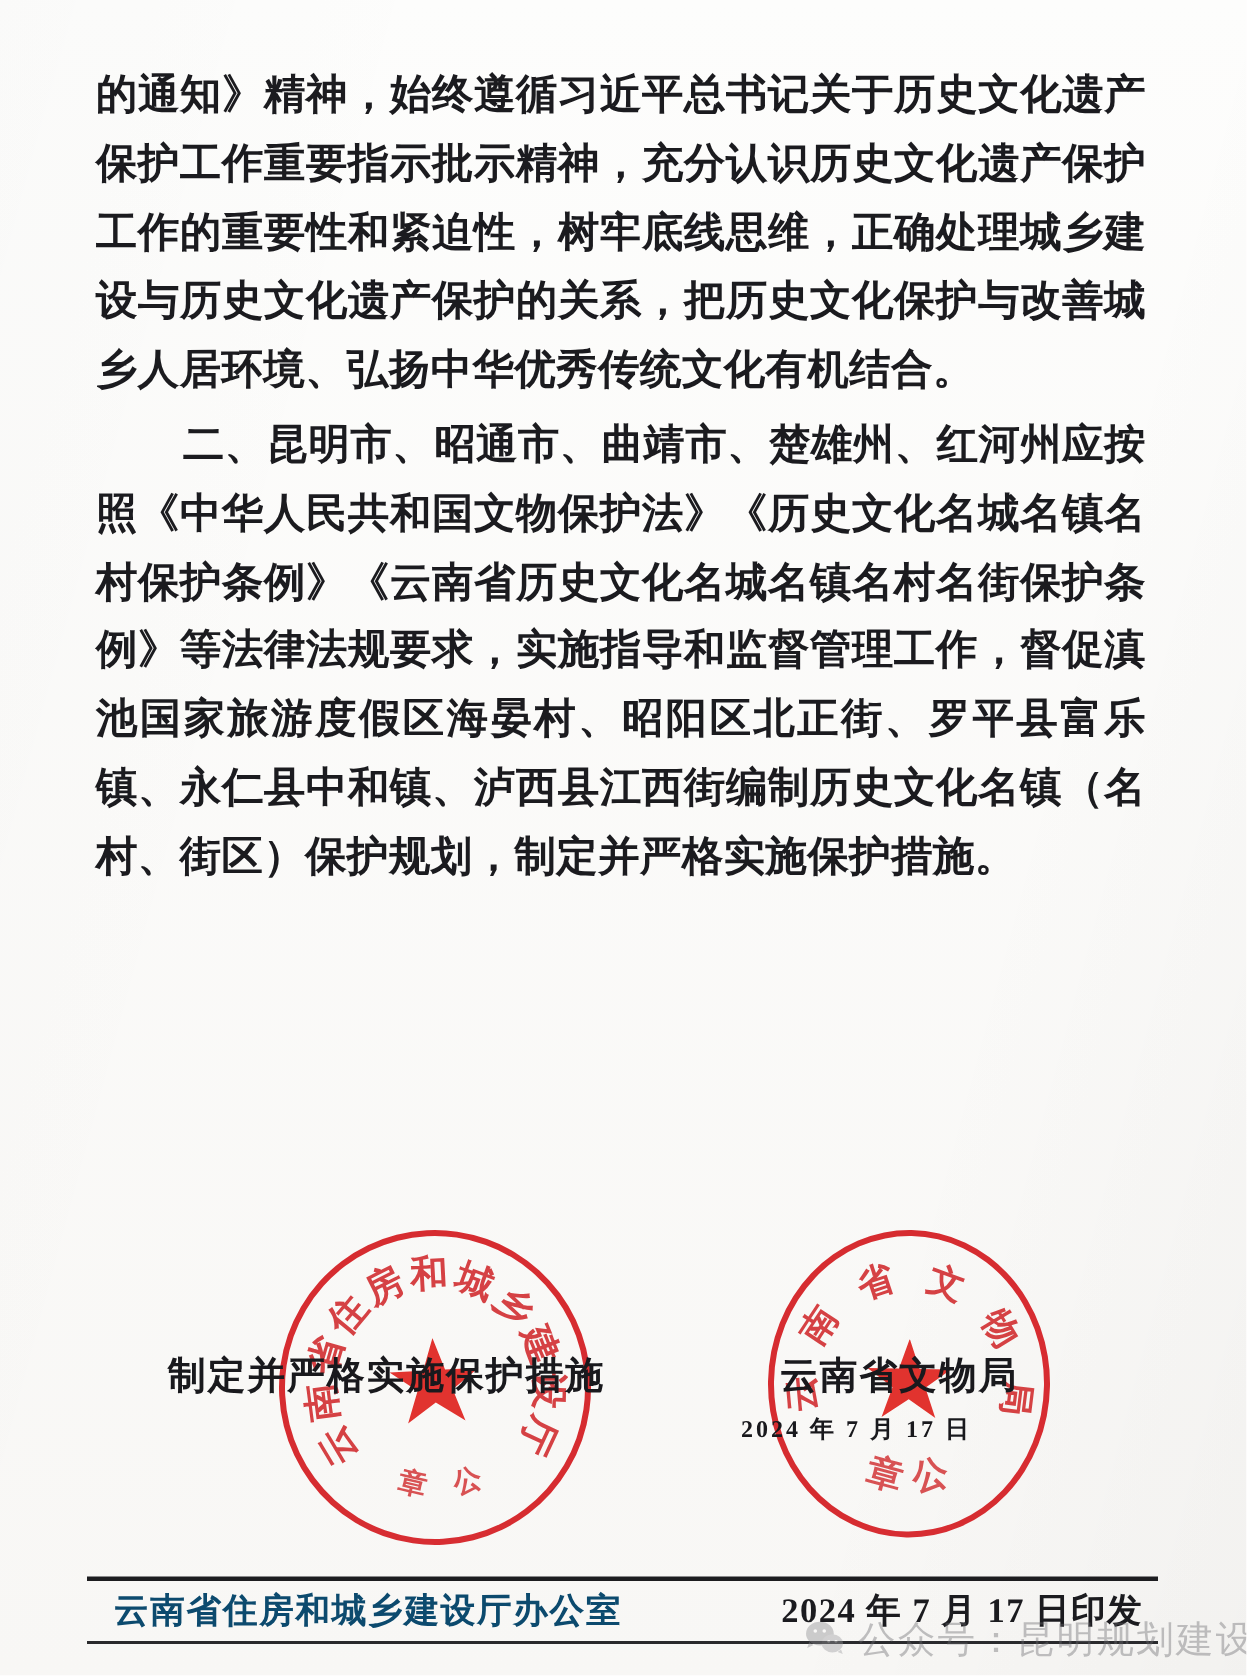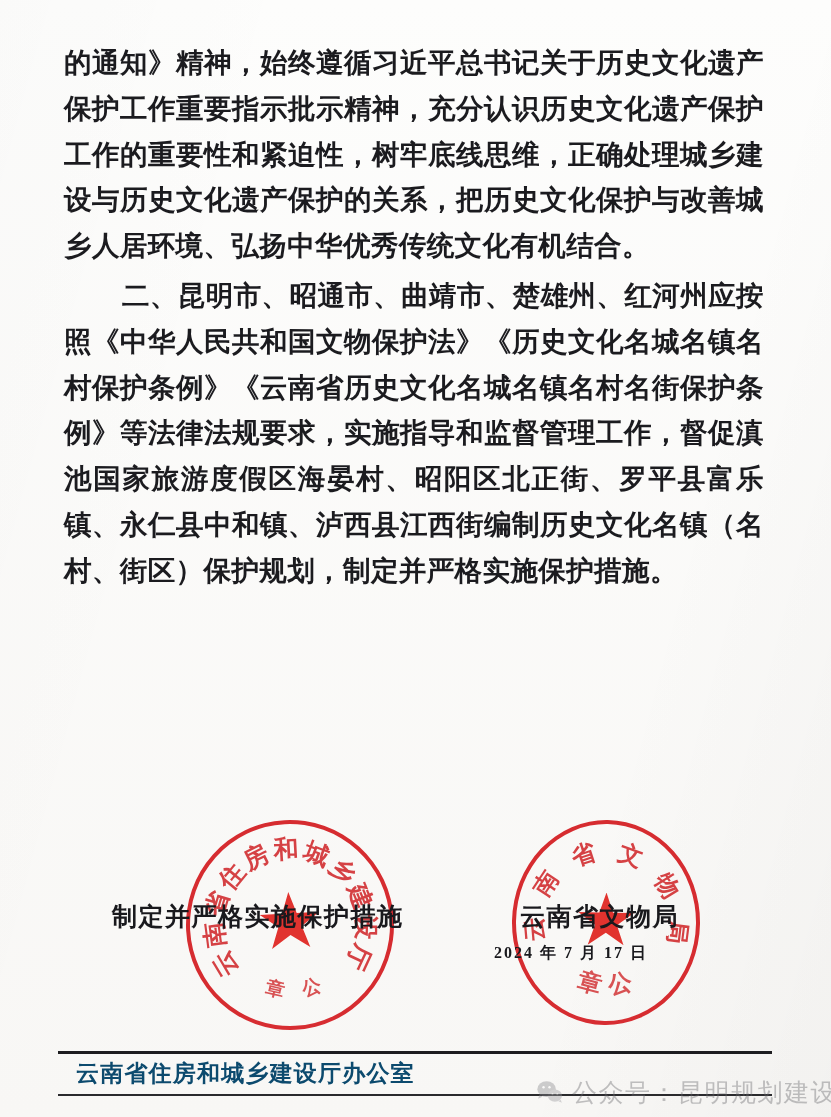--- a/index.html
+++ b/index.html
@@ -258,20 +258,21 @@
     </div>
 
     <div class="signature sig-left">制定并严格实施保护措施</div>
     <div class="signature sig-right">云南省文物局</div>
     <div class="signature sig-date">2024 年 7 月 17 日</div>
   </div>
 
   <div class="rule-thick"></div>
   <div class="footer-row">
     <div class="footer-left">云南省住房和城乡建设厅办公室</div>
+    <div class="footer-right">2024 年 7 月 17 日印发</div>
   </div>
   <div class="rule-thin"></div>
 
   <div class="watermark">
     <span class="wechat-icon">
       <svg viewBox="0 0 28 28" width="27" height="27" aria-hidden="true">
         <ellipse cx="11" cy="10.5" rx="9.6" ry="8.2" fill="#8a8a8e"></ellipse>
         <path d="M3.6 16.2 L2.2 20.4 L6.6 18.4 Z" fill="#8a8a8e"></path>
         <circle cx="7.8" cy="8.6" r="1.25" fill="#fdfdfc"></circle>
         <circle cx="14.0" cy="8.6" r="1.25" fill="#fdfdfc"></circle>

